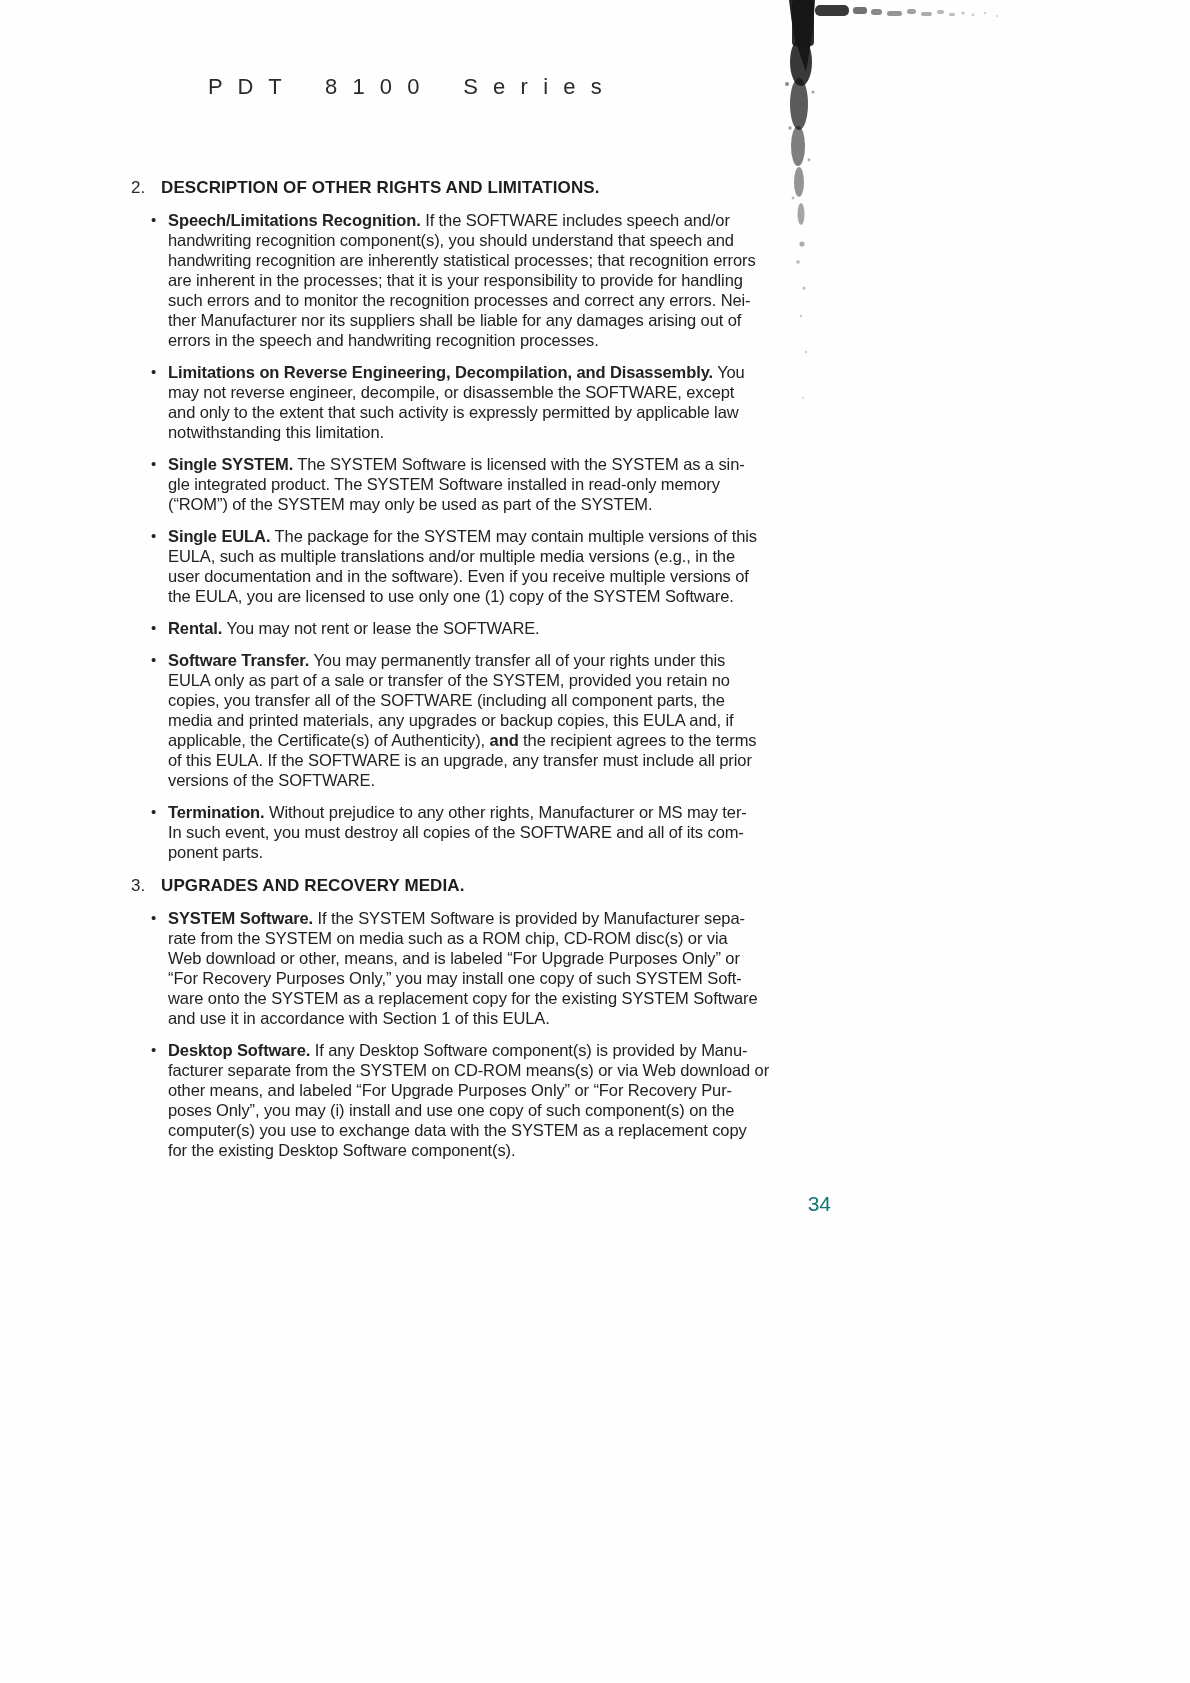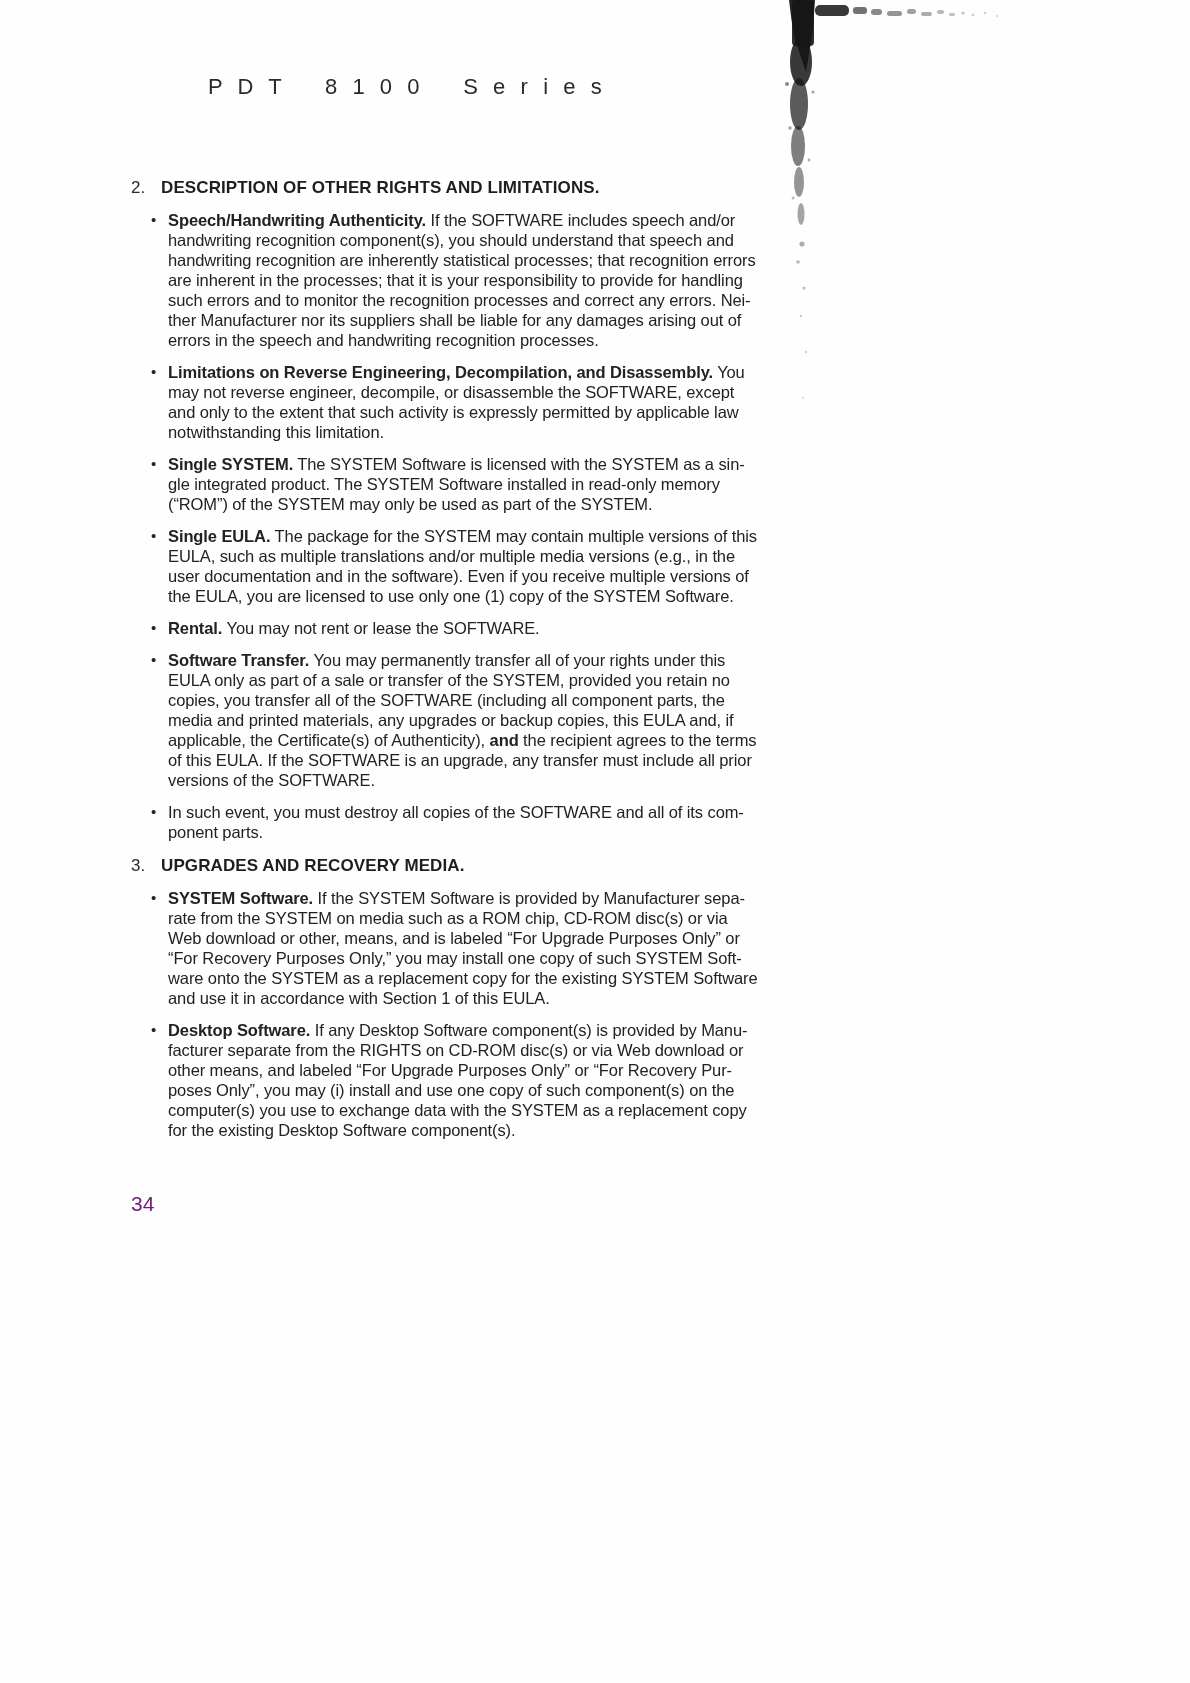--- a/index.html
+++ b/index.html
@@ -70,23 +70,23 @@
     white-space: pre;
     letter-spacing: -0.1px;
     color: #222;
   }
   .line .b { font-weight: 700; }
   .pageno {
     position: absolute;
     top: 1192px;
     left: 131px;
     width: 700px;
-    text-align: left;
+    text-align: right;
     font-size: 21px;
-    color: #701a75;
+    color: #0f766e;
   }
   .smudge {
     position: absolute;
     top: 0;
     left: 735px;
     width: 300px;
     height: 430px;
     pointer-events: none;
   }
 </style>
@@ -134,21 +134,21 @@
   </svg>
 
   <div class="doc-header">P  D  T      8  1  0  0      S  e  r  i  e  s</div>
 
   <main class="content" id="doc-content">
       <div class="section">
         <div class="sec-head"><span class="sec-num">2.</span><span class="sec-title">DESCRIPTION OF OTHER RIGHTS AND LIMITATIONS.</span></div>
         <div class="bullet">
           <span class="dot">•</span>
           <div class="lines">
-            <div class="line"><span class="b">Speech/Handwriting Authenticity.</span><span> If the SOFTWARE includes speech and/or</span></div>
+            <div class="line"><span class="b">Speech/Limitations Recognition.</span><span> If the SOFTWARE includes speech and/or</span></div>
             <div class="line"><span>handwriting recognition component(s), you should understand that speech and</span></div>
             <div class="line"><span>handwriting recognition are inherently statistical processes; that recognition errors</span></div>
             <div class="line"><span>are inherent in the processes; that it is your responsibility to provide for handling</span></div>
             <div class="line"><span>such errors and to monitor the recognition processes and correct any errors. Nei-</span></div>
             <div class="line"><span>ther Manufacturer nor its suppliers shall be liable for any damages arising out of</span></div>
             <div class="line"><span>errors in the speech and handwriting recognition processes.</span></div>
           </div>
         </div>
         <div class="bullet">
           <span class="dot">•</span>
@@ -190,20 +190,21 @@
             <div class="line"><span>copies, you transfer all of the SOFTWARE (including all component parts, the</span></div>
             <div class="line"><span>media and printed materials, any upgrades or backup copies, this EULA and, if</span></div>
             <div class="line"><span>applicable, the Certificate(s) of Authenticity), </span><span class="b">and</span><span> the recipient agrees to the terms</span></div>
             <div class="line"><span>of this EULA. If the SOFTWARE is an upgrade, any transfer must include all prior</span></div>
             <div class="line"><span>versions of the SOFTWARE.</span></div>
           </div>
         </div>
         <div class="bullet">
           <span class="dot">•</span>
           <div class="lines">
+            <div class="line"><span class="b">Termination.</span><span> Without prejudice to any other rights, Manufacturer or MS may ter-</span></div>
             <div class="line"><span>In such event, you must destroy all copies of the SOFTWARE and all of its com-</span></div>
             <div class="line"><span>ponent parts.</span></div>
           </div>
         </div>
       </div>
       <div class="section">
         <div class="sec-head"><span class="sec-num">3.</span><span class="sec-title">UPGRADES AND RECOVERY MEDIA.</span></div>
         <div class="bullet">
           <span class="dot">•</span>
           <div class="lines">
@@ -212,21 +213,21 @@
             <div class="line"><span>Web download or other, means, and is labeled “For Upgrade Purposes Only” or</span></div>
             <div class="line"><span>“For Recovery Purposes Only,” you may install one copy of such SYSTEM Soft-</span></div>
             <div class="line"><span>ware onto the SYSTEM as a replacement copy for the existing SYSTEM Software</span></div>
             <div class="line"><span>and use it in accordance with Section 1 of this EULA.</span></div>
           </div>
         </div>
         <div class="bullet">
           <span class="dot">•</span>
           <div class="lines">
             <div class="line"><span class="b">Desktop Software.</span><span> If any Desktop Software component(s) is provided by Manu-</span></div>
-            <div class="line"><span>facturer separate from the RIGHTS on CD-ROM disc(s) or via Web download or</span></div>
+            <div class="line"><span>facturer separate from the SYSTEM on CD-ROM means(s) or via Web download or</span></div>
             <div class="line"><span>other means, and labeled “For Upgrade Purposes Only” or “For Recovery Pur-</span></div>
             <div class="line"><span>poses Only”, you may (i) install and use one copy of such component(s) on the</span></div>
             <div class="line"><span>computer(s) you use to exchange data with the SYSTEM as a replacement copy</span></div>
             <div class="line"><span>for the existing Desktop Software component(s).</span></div>
           </div>
         </div>
       </div>
     </main>
 
   <div class="pageno">34</div>

